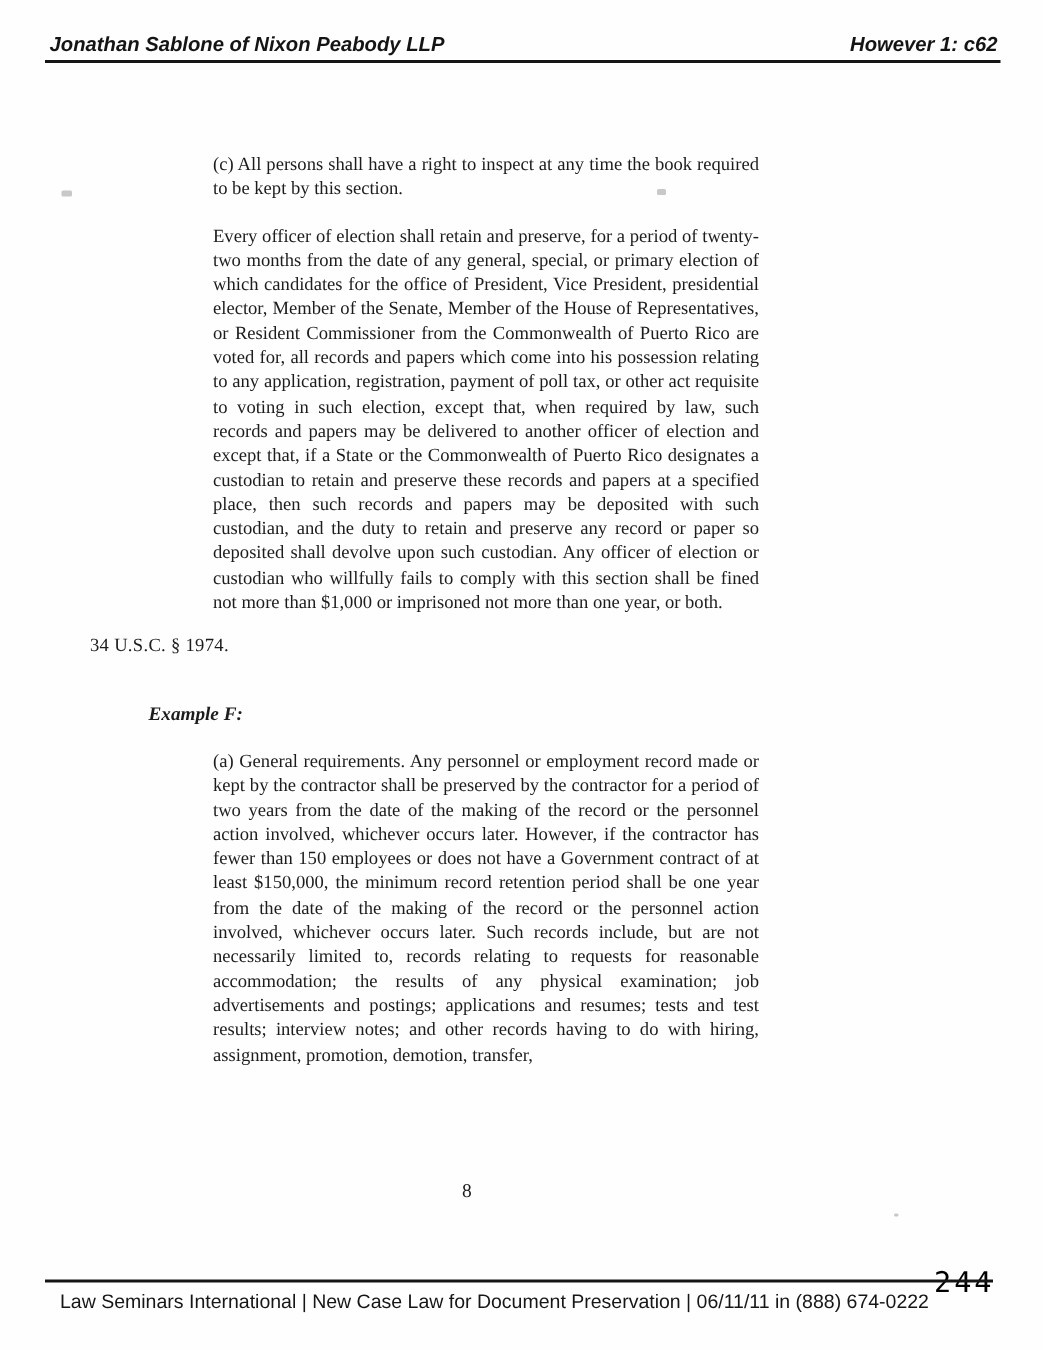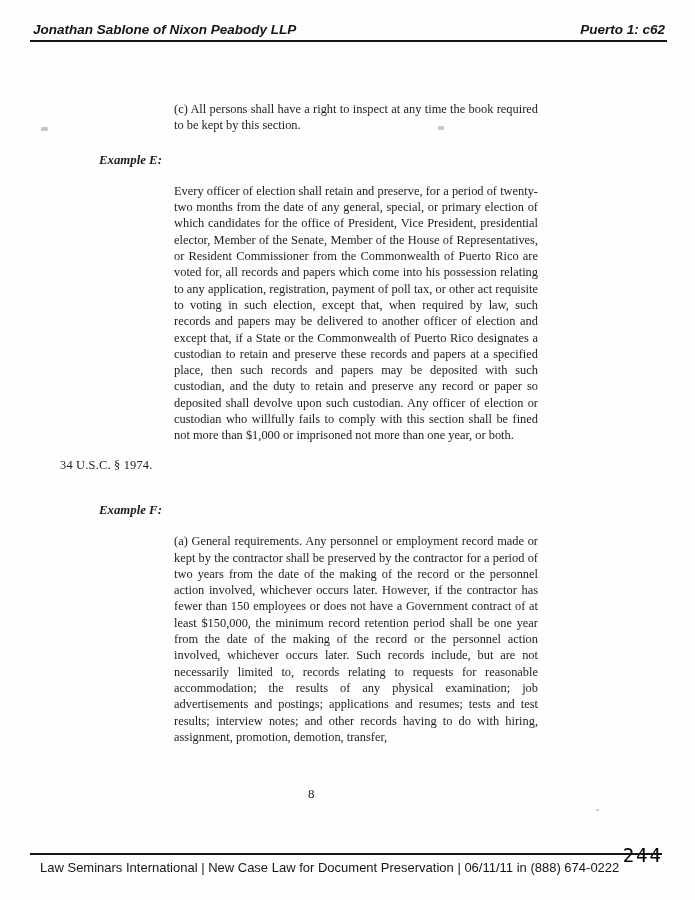--- a/index.html
+++ b/index.html
@@ -37,21 +37,21 @@
 
   
   .doc-body {
     position: absolute;
     top: 101px; left: 60px; width: 446px;
     font-size: 12.4px;
     line-height: 16.3px;
     color: #1c1c1c;
   }
   .blockquote {
-    margin-left: 114px;
+    margin-left: 82px;
     width: 364px;
     text-align: justify;
   }
   .citation {
     margin-top: 14px;
     font-variant: small-caps;
     letter-spacing: 0.2px;
   }
   .citation.plain { font-variant: normal; }
   .example-label {
@@ -107,29 +107,28 @@
   .artifact-2 { top: 126px; left: 438px; width: 6px; height: 4px; }
   .artifact-3 { top: 809px; left: 596px; width: 3px; height: 2px; }
 </style>
 </head>
 <body>
 
 <div class="page">
 
   <header class="doc-header">
     <span class="header-left">Jonathan Sablone of Nixon Peabody LLP</span>
-    <span class="header-right">Puerto 1: c62</span>
+    <span class="header-right">However 1: c62</span>
   </header>
   <div class="header-rule"></div>
 
   <main class="doc-body">
     <p class="blockquote" id="quote-c">(c) All persons shall have a right to inspect at any time the book required to be kept by this section.</p>
 
 
-    <p class="example-label" id="example-e-heading">Example E:</p>
 
     <p class="blockquote indent-para" id="quote-e">Every officer of election shall retain and preserve, for a period of twenty-two months from the date of any general, special, or primary election of which candidates for the office of President, Vice President, presidential elector, Member of the Senate, Member of the House of Representatives, or Resident Commissioner from the Commonwealth of Puerto Rico are voted for, all records and papers which come into his possession relating to any application, registration, payment of poll tax, or other act requisite to voting in such election, except that, when required by law, such records and papers may be delivered to another officer of election and except that, if a State or the Commonwealth of Puerto Rico designates a custodian to retain and preserve these records and papers at a specified place, then such records and papers may be deposited with such custodian, and the duty to retain and preserve any record or paper so deposited shall devolve upon such custodian.  Any officer of election or custodian who willfully fails to comply with this section shall be fined not more than $1,000 or imprisoned not more than one year, or both.</p>
 
     <p class="citation plain" id="citation-usc">34 U.S.C. § 1974.</p>
 
     <p class="example-label" id="example-f-heading">Example F:</p>
 
     <p class="blockquote indent-para" id="quote-f">(a)  General requirements.  Any personnel or employment record made or kept by the contractor shall be preserved by the contractor for a period of two years from the date of the making of the record or the personnel action involved, whichever occurs later.  However, if the contractor has fewer than 150 employees or does not have a Government contract of at least $150,000, the minimum record retention period shall be one year from the date of the making of the record or the personnel action involved, whichever occurs later.  Such records include, but are not necessarily limited to, records relating to requests for reasonable accommodation; the results of any physical examination; job advertisements and postings; applications and resumes; tests and test results; interview notes; and other records having to do with hiring, assignment, promotion, demotion, transfer,</p>
   </main>
 

